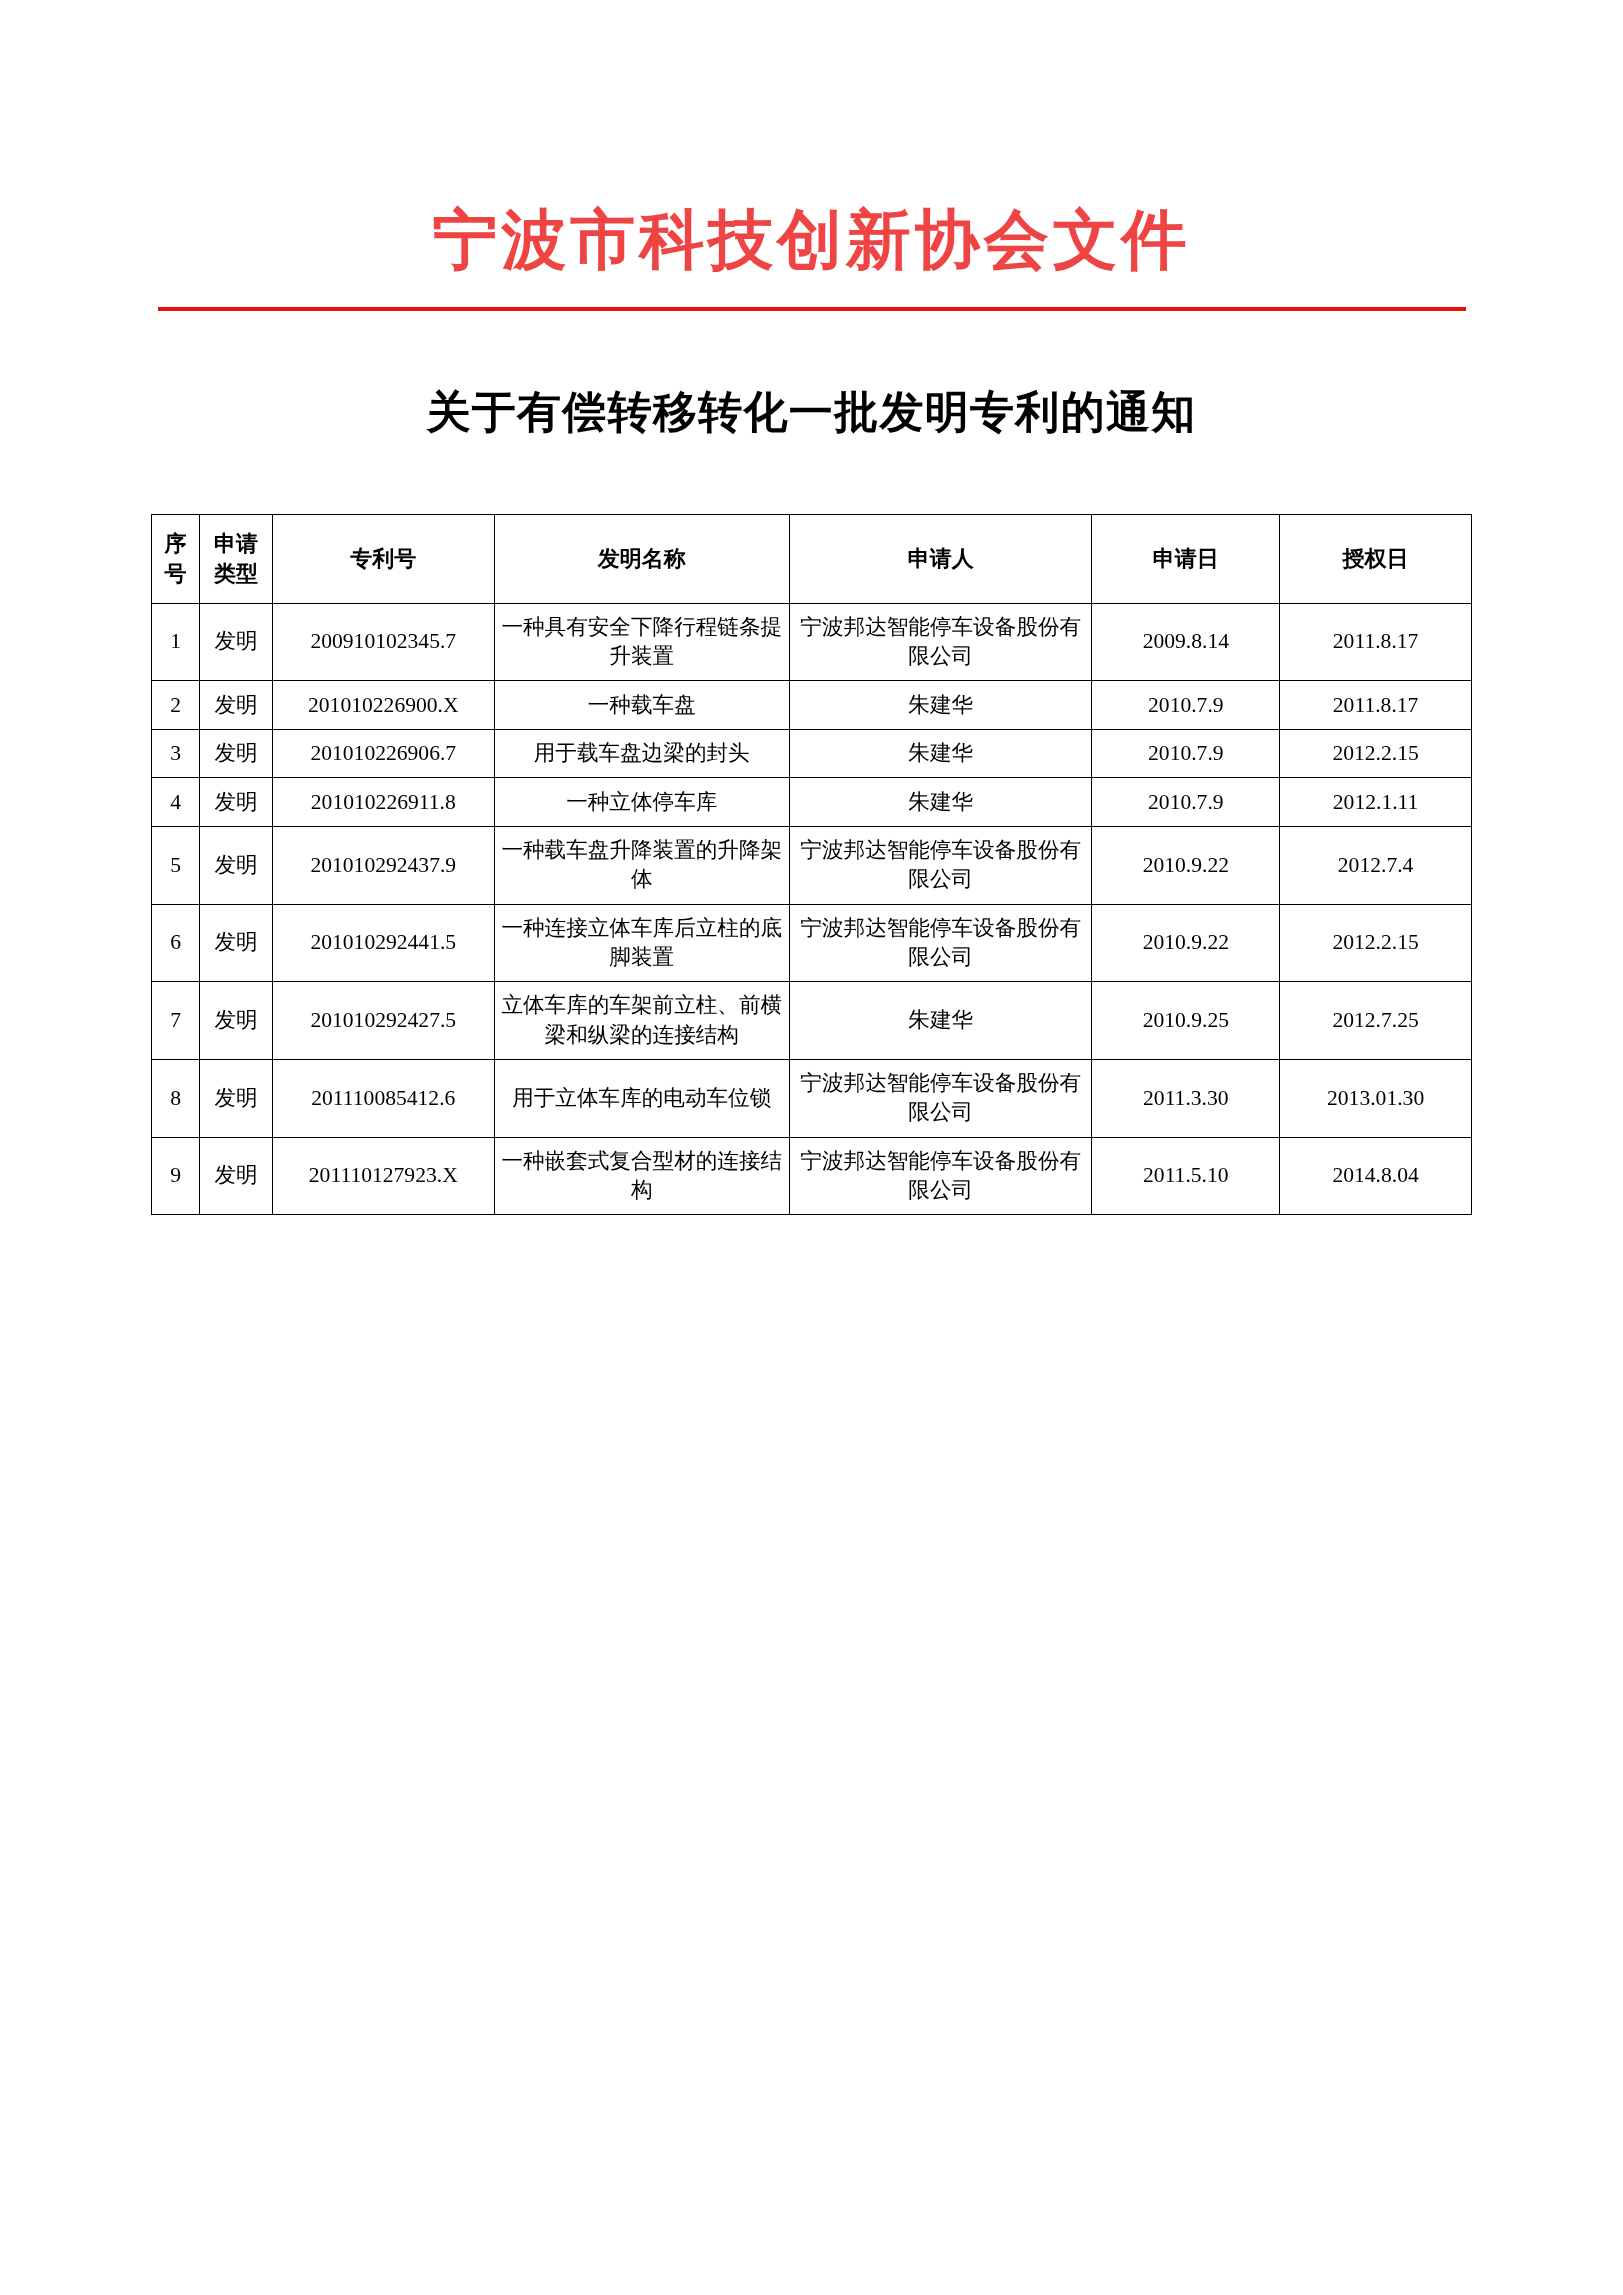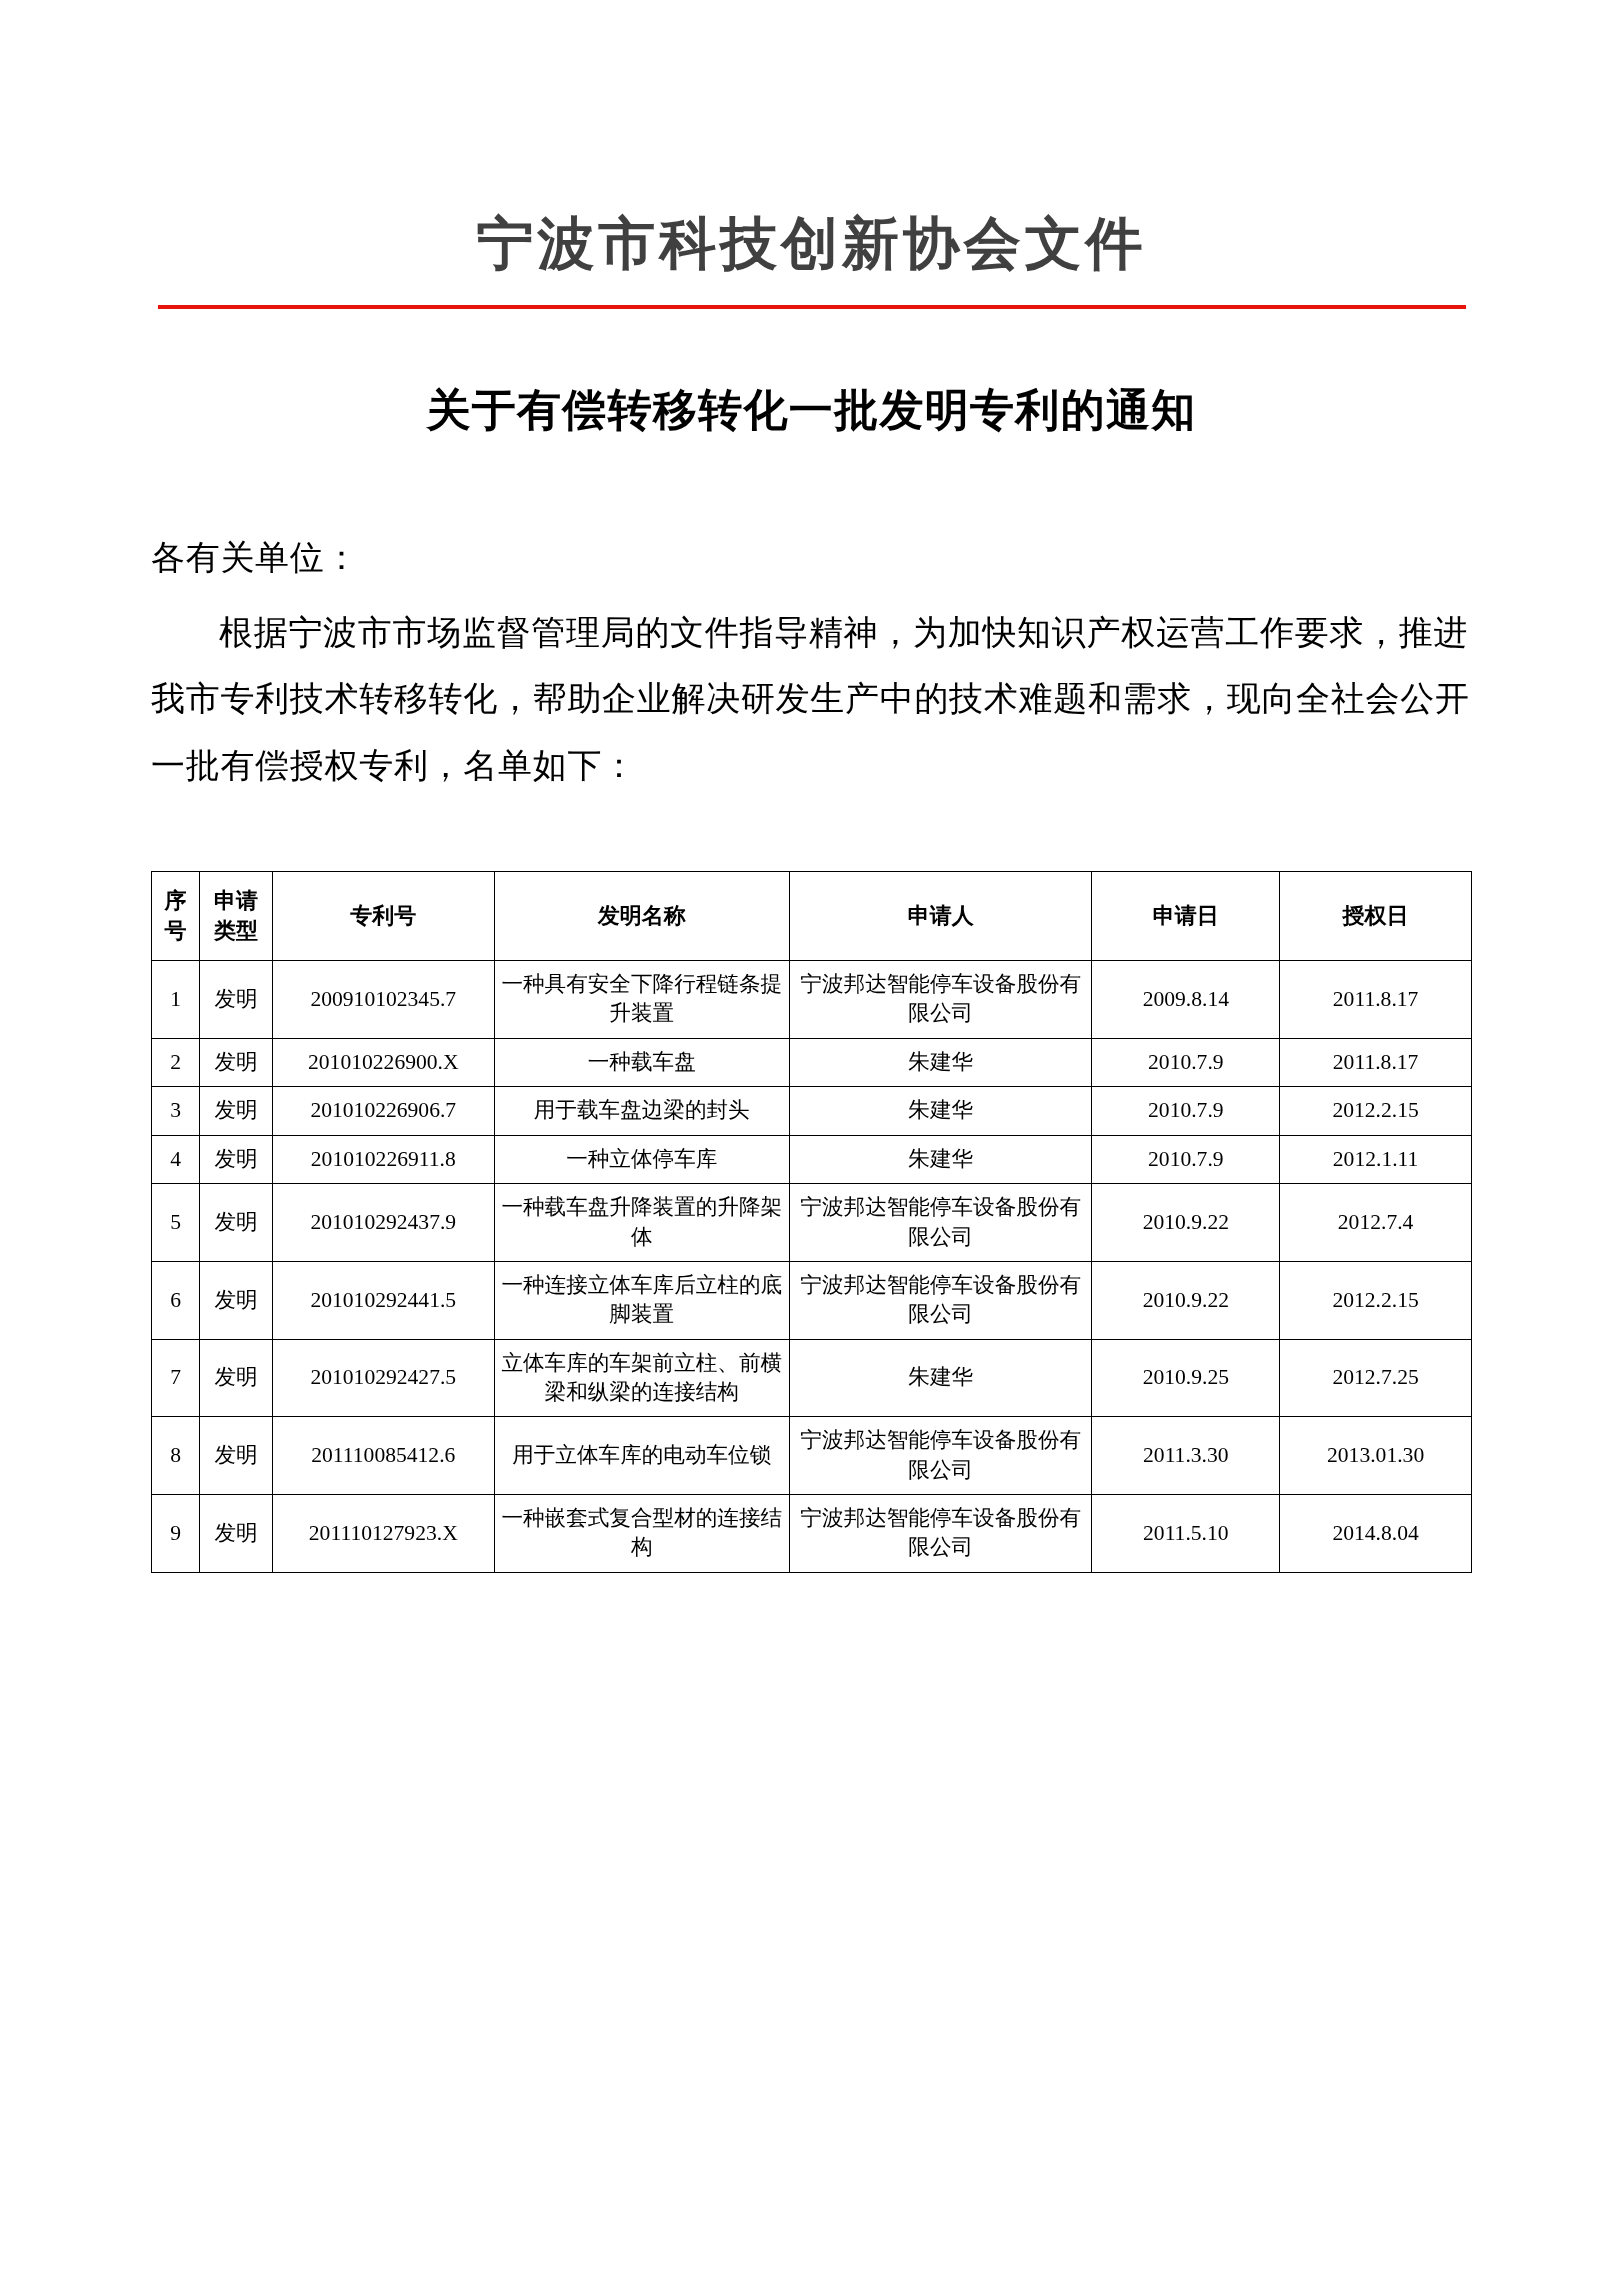--- a/index.html
+++ b/index.html
@@ -16,27 +16,27 @@
     overflow: hidden;
   }
   .page {
     box-sizing: border-box;
     width: 1623px;
     height: 2295px;
     padding: 196px 151px 0 151px;
   }
   .doc-title {
     text-align: center;
-    color: #404040;
+    color: #ef4444;
     font-weight: bold;
-    font-size: 57px;
+    font-size: 65px;
     letter-spacing: 3.9px;
     line-height: 1.25;
     font-family: "Liberation Serif", "DejaVu Serif", serif;
-    margin: 12px 0 17px 0;
+    margin: 4px 0 17px 0;
   }
   .red-rule {
     height: 3.3px;
     background: #e8140c;
     margin: 26px 6.5px 0 6.5px;
   }
   .sub-title {
     text-align: center;
     font-weight: bold;
     font-size: 44px;
@@ -95,24 +95,20 @@
 <body>
 
 <div class="page">
 
   <h1 class="doc-title">宁波市科技创新协会文件</h1>
 
   <div class="red-rule"></div>
 
   <h2 class="sub-title">关于有偿转移转化一批发明专利的通知</h2>
 
-  <div class="body-text">
-    <span class="salutation">各有关单位：</span>
-    <span class="para">根据宁波市市场监督管理局的文件指导精神，为加快知识产权运营工作要求，推进我市专利技术转移转化，帮助企业解决研发生产中的技术难题和需求，现向全社会公开一批有偿授权专利，名单如下：</span>
-  </div>
 
   <table class="patent-table">
     <colgroup>
       <col class="col-0">
         <col class="col-1">
         <col class="col-2">
         <col class="col-3">
         <col class="col-4">
         <col class="col-5">
         <col class="col-6">

